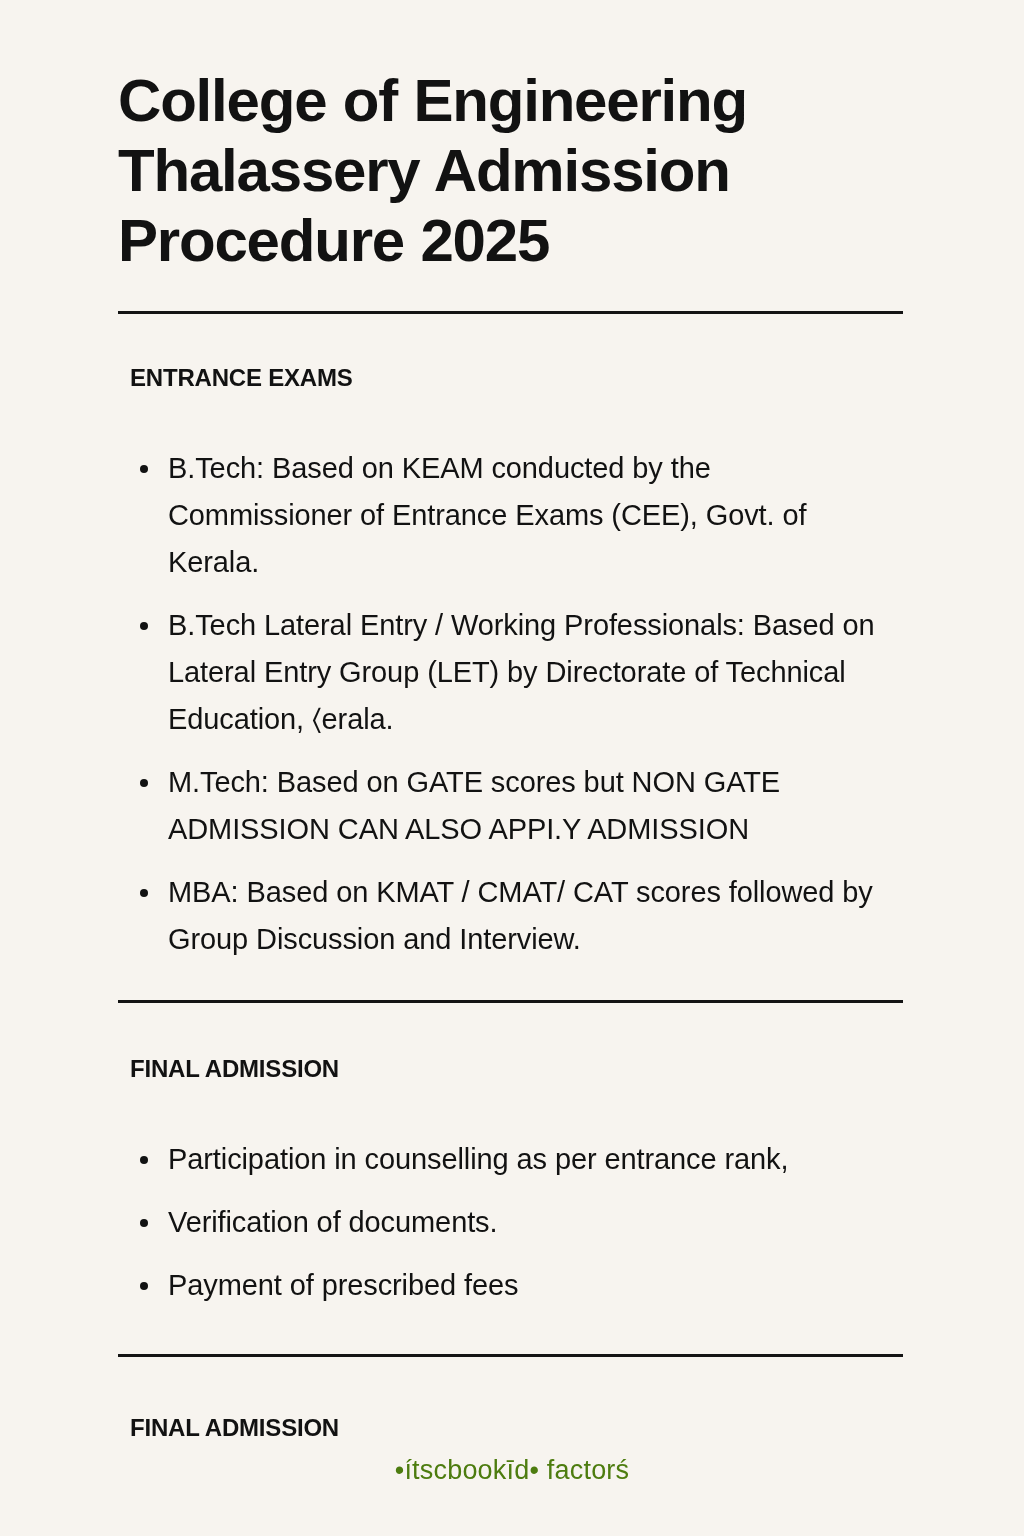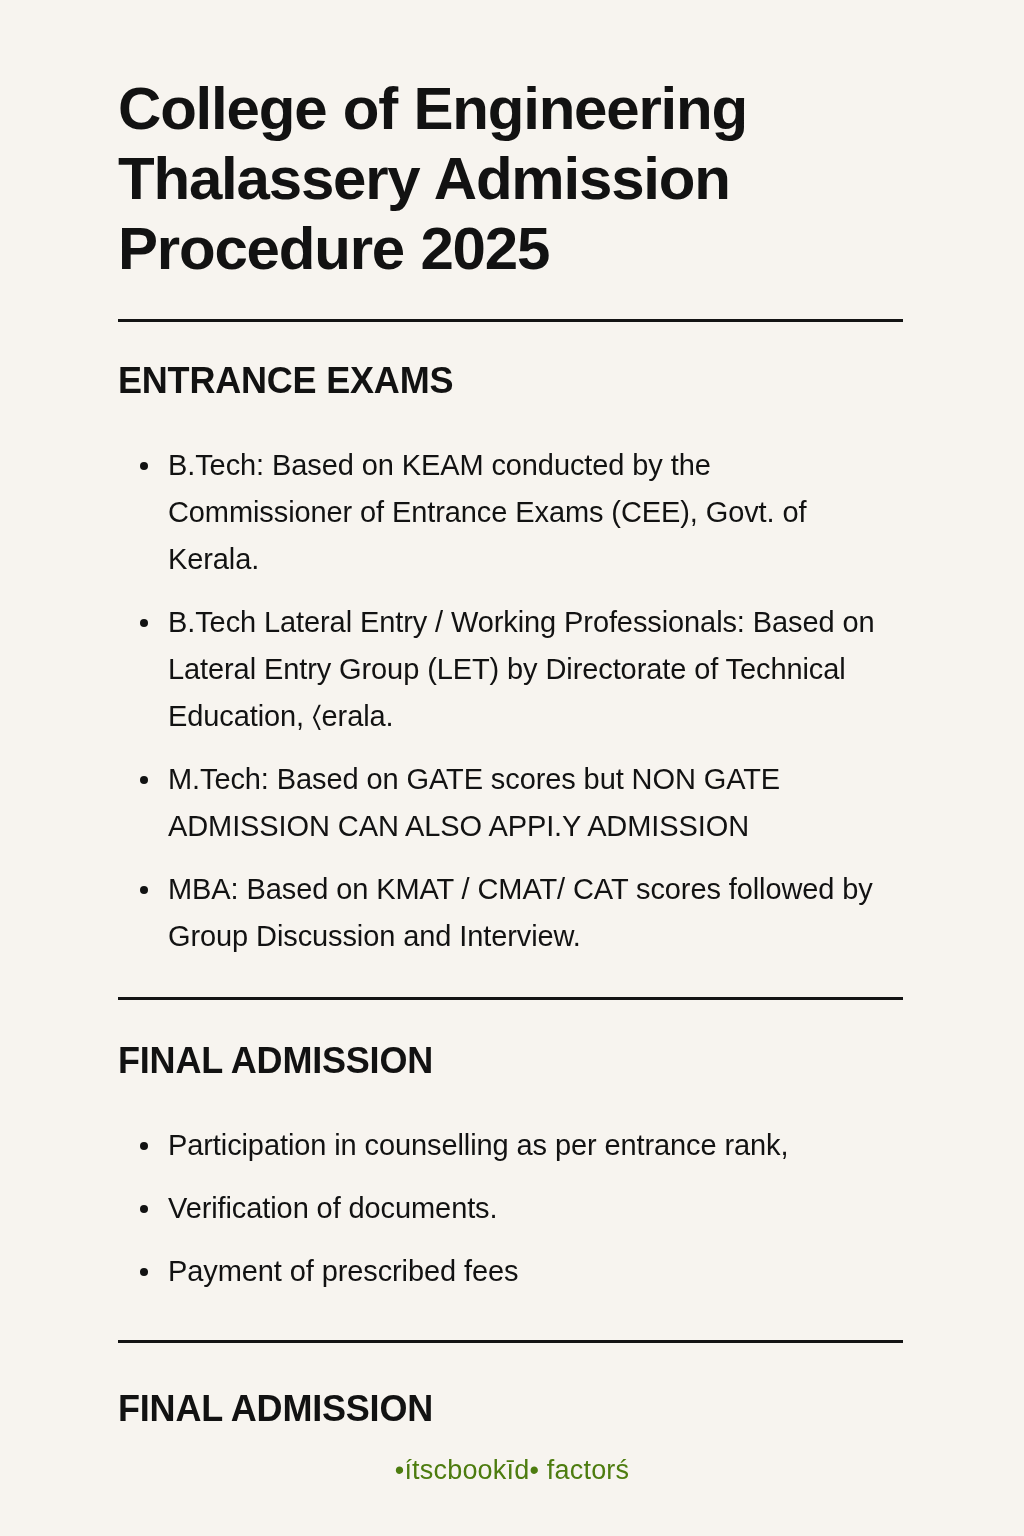--- a/index.html
+++ b/index.html
@@ -14,21 +14,21 @@
     color: #121212;
     overflow: hidden;
     position: relative;
   }
 
   .page {
     position: relative;
     width: 1024px;
     height: 1536px;
     box-sizing: border-box;
-    padding: 12px 118px;
+    padding: 4px 118px;
   }
 
   
   .title {
     font-size: 60px;
     font-weight: bold;
     line-height: 1.17;
     letter-spacing: -1.2px;
     margin: 0;
     padding-top: 62px;
@@ -42,24 +42,24 @@
     background: #141414;
     width: 785px;
     margin: 0;
   }
   .divider-1 { margin-top: 34px; }
   .divider-2 { margin-top: 37px; }
   .divider-3 { margin-top: 45px; }
 
   
   .section-heading {
-    font-size: 36px;
+    font-size: 24px;
     font-weight: bold;
     letter-spacing: -0.2px;
-    margin: 0;
+    margin: 12px;
     line-height: 1.1;
   }
   .heading-entrance { padding-top: 39px; }
   .heading-final-1  { padding-top: 41px; }
   .heading-final-2  { padding-top: 46px; }
 
   
   .bullet-list {
     list-style: none;
     margin: 0;

